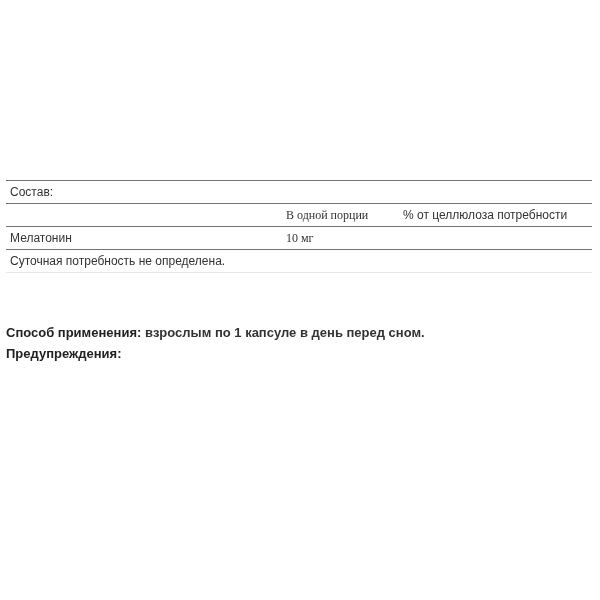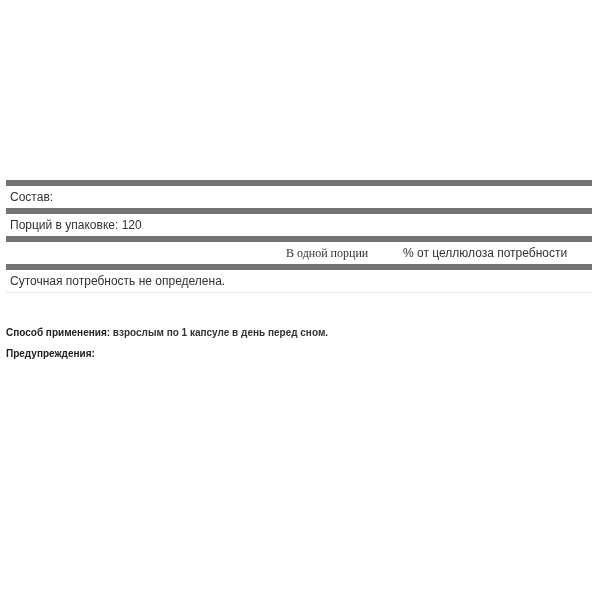--- a/index.html
+++ b/index.html
@@ -19,37 +19,37 @@
       position: absolute;
       left: 6px;
       top: 180px;
       width: 586px;
       border-collapse: collapse;
       font-size: 12px;
     }
     .facts-table td {
       height: 22px;
       padding: 0 0 0 4px;
-      border-top: 6px solid #737373;
+      border-top: 1px solid #737373;
       vertical-align: middle;
       white-space: nowrap;
     }
     .facts-table tr:last-child td {
       border-bottom: 1px solid #e8e8e8;
       margin-top: 31px;
     }
     .col1 { width: 272px; }
     .col2 { width: 113px; font-family: Liberation Serif, serif; }
     .col3 { }
     .notes {
       position: absolute;
       left: 6px;
       top: 327px;
       width: 586px;
-      font-size: 10px;
+      font-size: 13px;
       color: #222222;
       line-height: 12px;
     }
     .note {
       margin: 0 0 9px 0;
     }
     .note .label {
       font-weight: bold;
     }
     .note .value {
@@ -61,28 +61,28 @@
 <body>
 
 <table class="facts-table">
   <tbody>
     <tr>
       <td class="col1">Состав:</td>
       <td class="col2"></td>
       <td class="col3"></td>
     </tr>
     <tr>
-      <td class="col1">Порций в упаковке: 120</td>
-      <td class="col2"></td>
-      <td class="col3"></td>
-    </tr>
-    <tr>
       <td class="col1"></td>
       <td class="col2">В одной порции</td>
       <td class="col3">% от целлюлоза потребности</td>
+    </tr>
+    <tr>
+      <td class="col1">Мелатонин</td>
+      <td class="col2">10 мг</td>
+      <td class="col3"></td>
     </tr>
     <tr>
       <td class="col1">Суточная потребность не определена.</td>
       <td class="col2"></td>
       <td class="col3"></td>
     </tr>
   </tbody>
 </table>
 
 <div class="notes">

